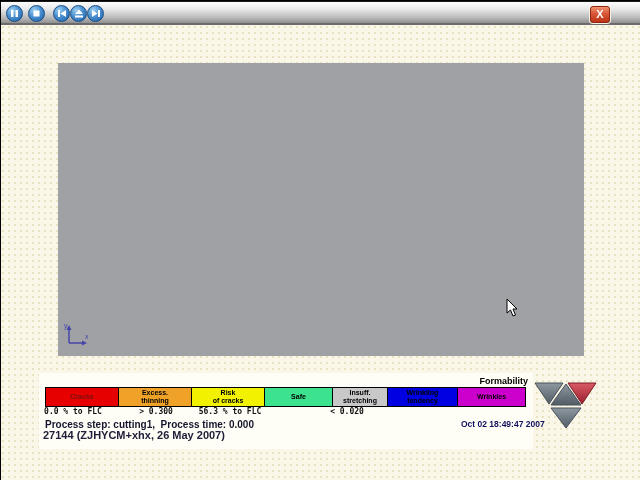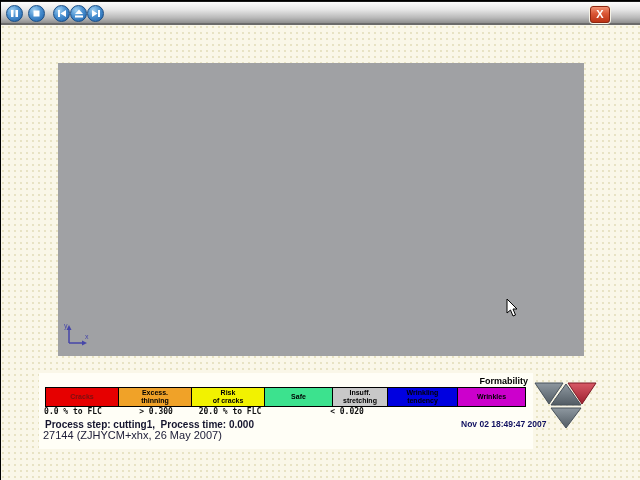--- a/index.html
+++ b/index.html
@@ -72,21 +72,21 @@
     font-family:"DejaVu Sans Mono","Liberation Mono",monospace;
     font-size:8px;font-weight:bold;color:#111;white-space:nowrap;
   }
   .val-0{left:72px;} .val-1{left:155px;} .val-2{left:229px;} .val-4{left:346px;}
   
   .process-line{
     position:absolute;left:44px;top:418px;font-size:10px;font-weight:bold;
     color:#14142e;white-space:pre;
   }
   .model-line{
-    position:absolute;left:42px;top:428px;font-size:11px;font-weight:normal;
+    position:absolute;left:42px;top:428px;font-size:11px;font-weight:bold;
     color:#20203a;
   }
   .timestamp{
     position:absolute;left:460px;top:418px;font-size:8.5px;font-weight:bold;
     color:#101060;
   }
   .nav-tris{position:absolute;left:530px;top:378px;}
 </style>
 </head>
 <body>
@@ -185,26 +185,26 @@
     <span>Wrinkling</span>
     <span>tendency</span>
   </div>
   <div class="legend-seg" style="background-color: rgb(204, 0, 204);">
     <span>Wrinkles</span>
   </div>
 </div>
 
 <span class="legend-val val-0">0.0 % to FLC</span>
 <span class="legend-val val-1">&gt; 0.300</span>
-<span class="legend-val val-2">20.0 % to FLC</span>
+<span class="legend-val val-2">56.3 % to FLC</span>
 <span class="legend-val val-4">&lt; 0.020</span>
 
 <div class="process-line">Process step: cutting1,  Process time: 0.000</div>
 <div class="model-line">27144 (ZJHYCM+xhx, 26 May 2007)</div>
-<div class="timestamp">Nov 02 18:49:47 2007</div>
+<div class="timestamp">Oct 02 18:49:47 2007</div>
 
 <div class="nav-tris">
   <svg width="70" height="52">
     <defs>
       <linearGradient id="g1" x1="0" y1="0" x2="0" y2="1">
         <stop offset="0" stop-color="#8e98a0"></stop>
           <stop offset="1" stop-color="#525c64"></stop>
       </linearGradient>
       <linearGradient id="g2" x1="0" y1="0" x2="0" y2="1">
         <stop offset="0" stop-color="#d85a66"></stop>

